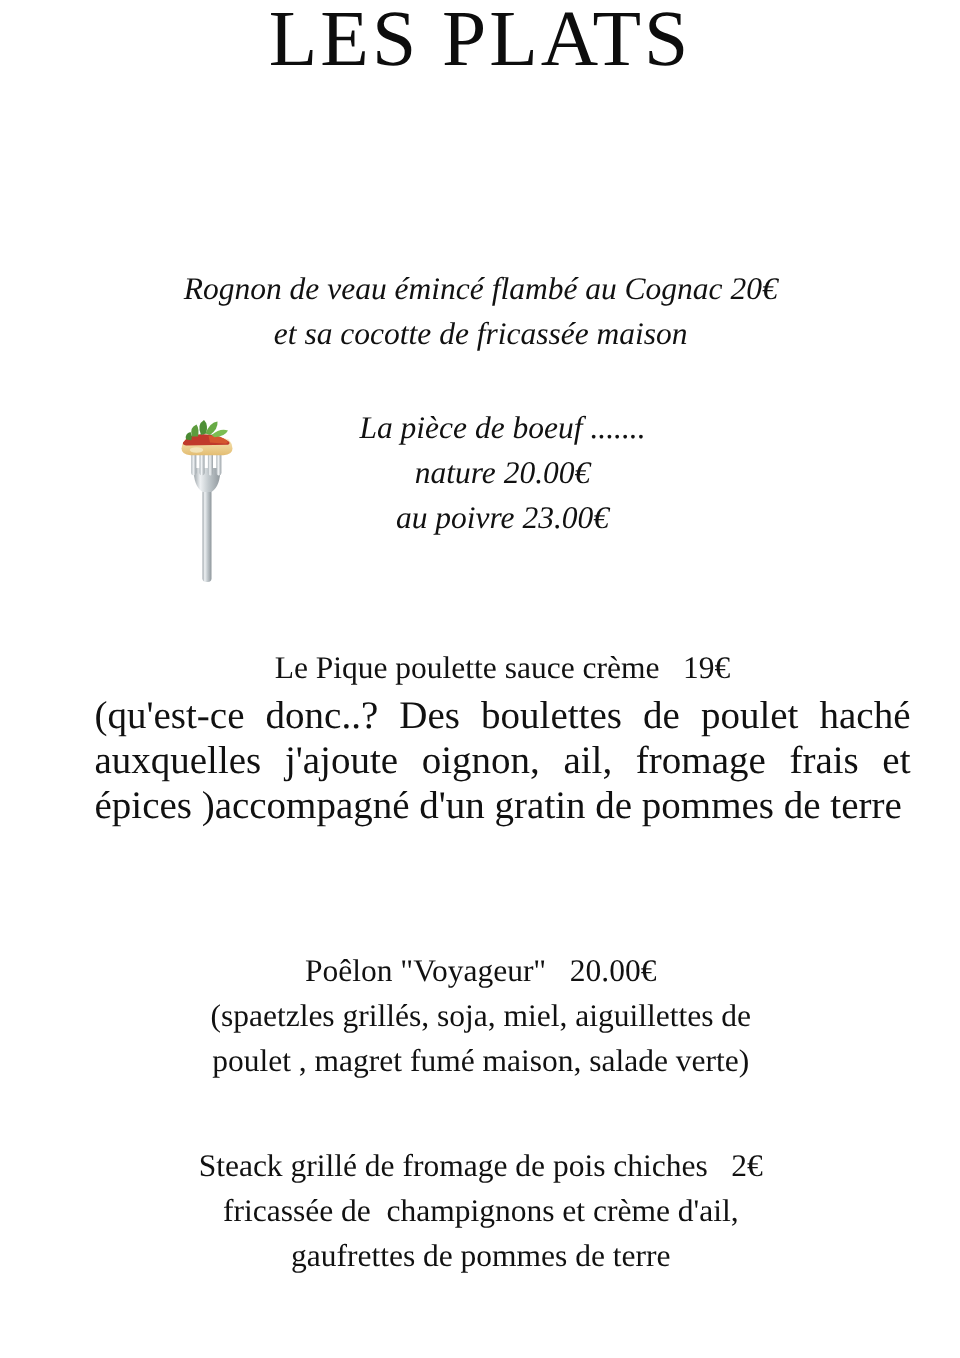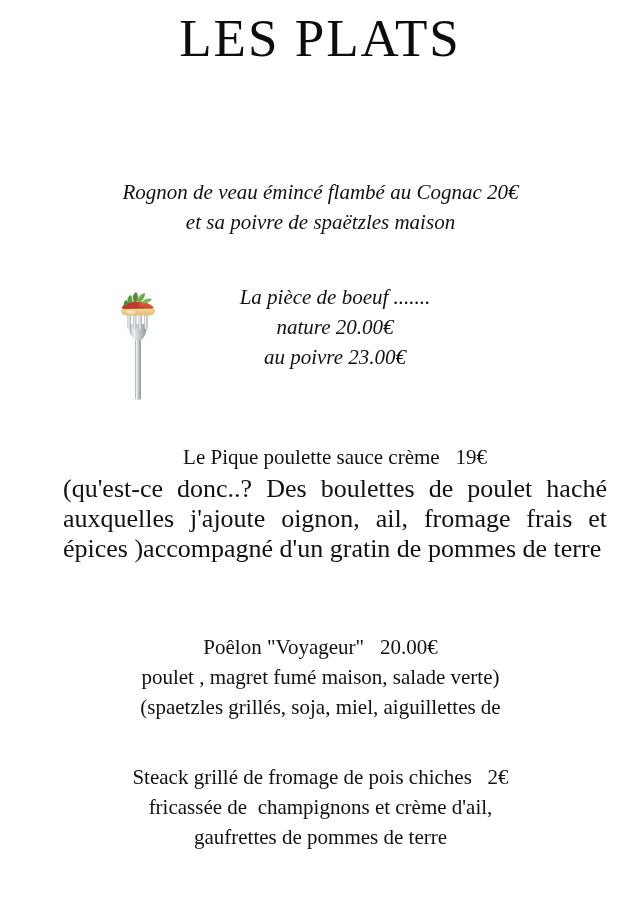--- a/index.html
+++ b/index.html
@@ -24,29 +24,29 @@
   }
 
   
   .menu-title {
     text-align: center;
     font-size: 53px;
     line-height: 1;
     letter-spacing: 2px;
     font-weight: 400;
     color: #0d0d0d;
-    margin: 12px;
+    margin: 0;
     padding-top: 0;
     font-family: "Liberation Serif", "DejaVu Serif", serif;
   }
 
   
   .section {
     width: 543px;
-    margin: 0 auto;
+    margin: 12px auto;
     box-sizing: border-box;
   }
 
   .line {
     white-space: pre-wrap;
   }
 
   .italic-block {
     font-style: italic;
     font-size: 21px;
@@ -143,21 +143,21 @@
 </head>
 <body>
 
 <div class="page">
 
   <h1 class="menu-title">LES PLATS</h1>
 
   <div id="section-rognon" class="section">
     <div class="italic-block">
       <div class="line">Rognon de veau émincé flambé au Cognac 20€</div>
-      <div class="line">et sa poivre de spaëtzles maison</div>
+      <div class="line">et sa cocotte de fricassée maison</div>
     </div>
   </div>
 
   <div id="section-boeuf">
 
     <div id="fork-icon-wrap">
       <svg class="fork-svg" viewBox="0 0 48 118" xmlns="http://www.w3.org/2000/svg">
         <defs>
           <linearGradient id="metal" x1="0" y1="0" x2="1" y2="0">
             <stop offset="0%" stop-color="#9aa2a7"></stop>
@@ -208,22 +208,22 @@
   </div>
 
   <div id="section-poulette">
     <div id="poulette-title" class="line">Le Pique poulette sauce crème   19€</div>
     <div id="poulette-desc" class="justified-block">(qu'est-ce donc..? Des boulettes de poulet haché auxquelles j'ajoute oignon, ail, fromage frais et épices )accompagné d'un gratin de pommes de terre</div>
   </div>
 
   <div id="section-poelon" class="section">
     <div class="upright-block">
       <div class="line">Poêlon "Voyageur"   20.00€</div>
+      <div class="line">(spaetzles grillés, soja, miel, aiguillettes de</div>
       <div class="line">poulet , magret fumé maison, salade verte)</div>
-      <div class="line">(spaetzles grillés, soja, miel, aiguillettes de</div>
     </div>
   </div>
 
   <div id="section-steack" class="section">
     <div class="upright-block">
       <div class="line">Steack grillé de fromage de pois chiches   2€</div>
       <div class="line">fricassée de  champignons et crème d'ail,</div>
       <div class="line">gaufrettes de pommes de terre</div>
     </div>
   </div>

